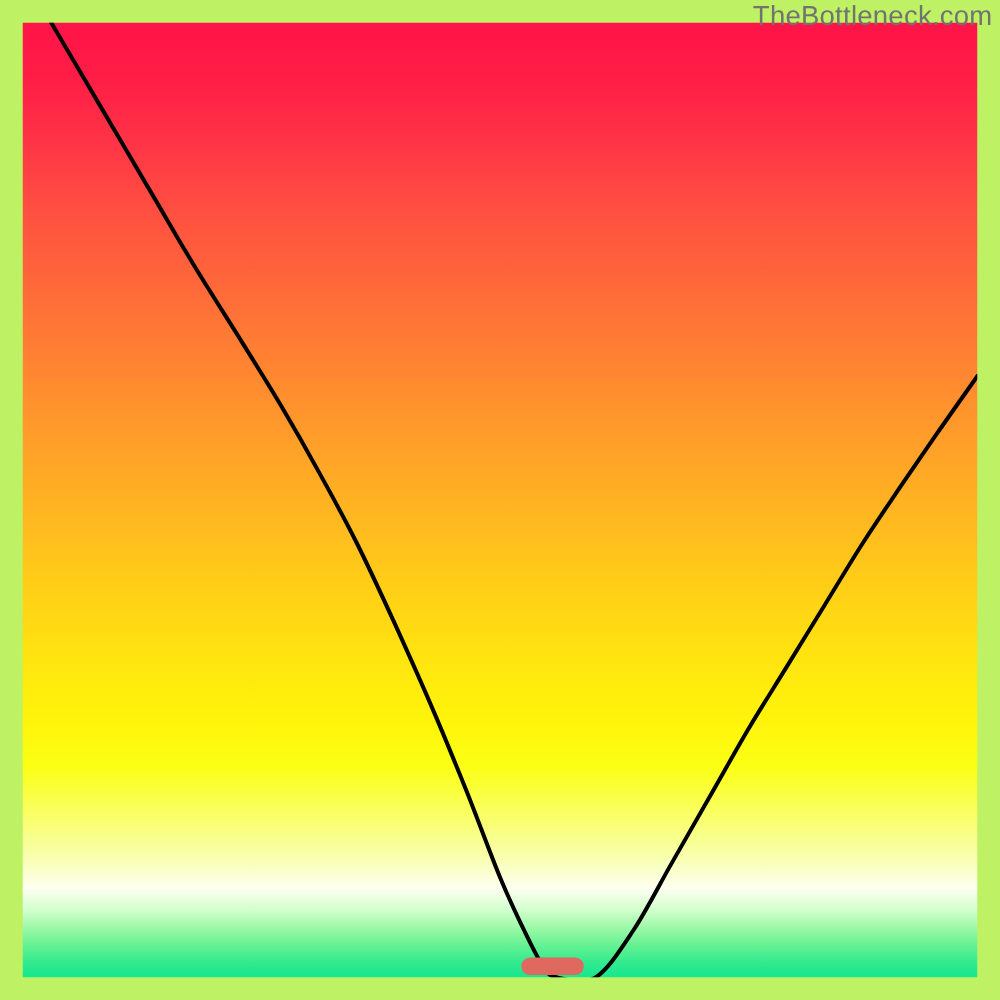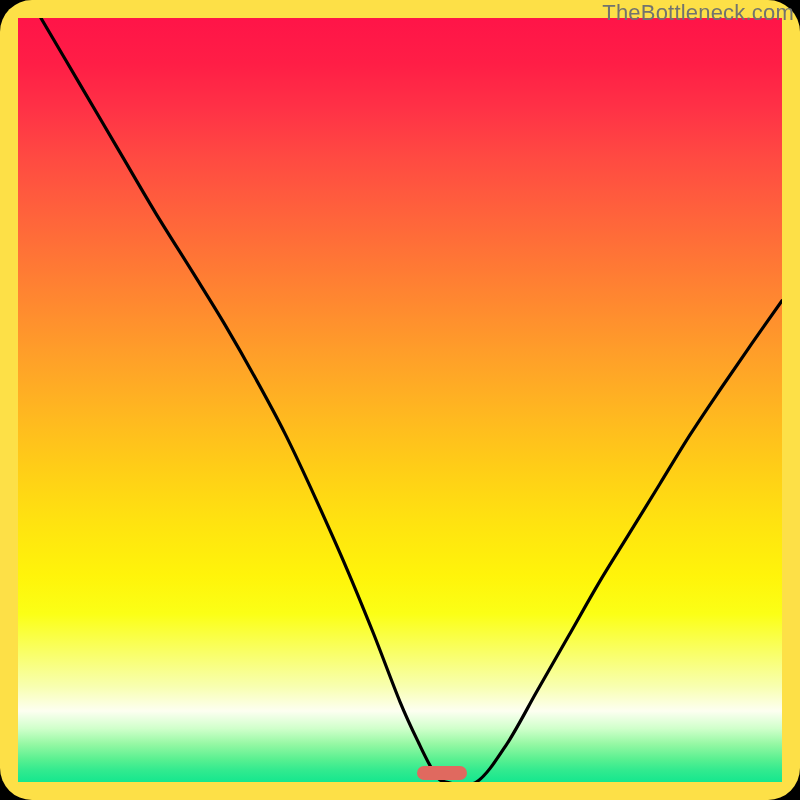--- a/index.html
+++ b/index.html
@@ -8,22 +8,21 @@
     width: 800px;
     height: 800px;
     overflow: hidden;
     background: #000;
     font-family: Arial, Helvetica, sans-serif;
   }
   .frame {
     position: relative;
     width: 800px;
     height: 800px;
-    background: #fde047;
-    border-radius: 32px;
+    background: #bef264;
   }
   .plot-area {
     position: absolute;
     left: 18px;
     top: 18px;
     width: 764px;
     height: 764px;
     overflow: hidden;
   }
   .gradient {

